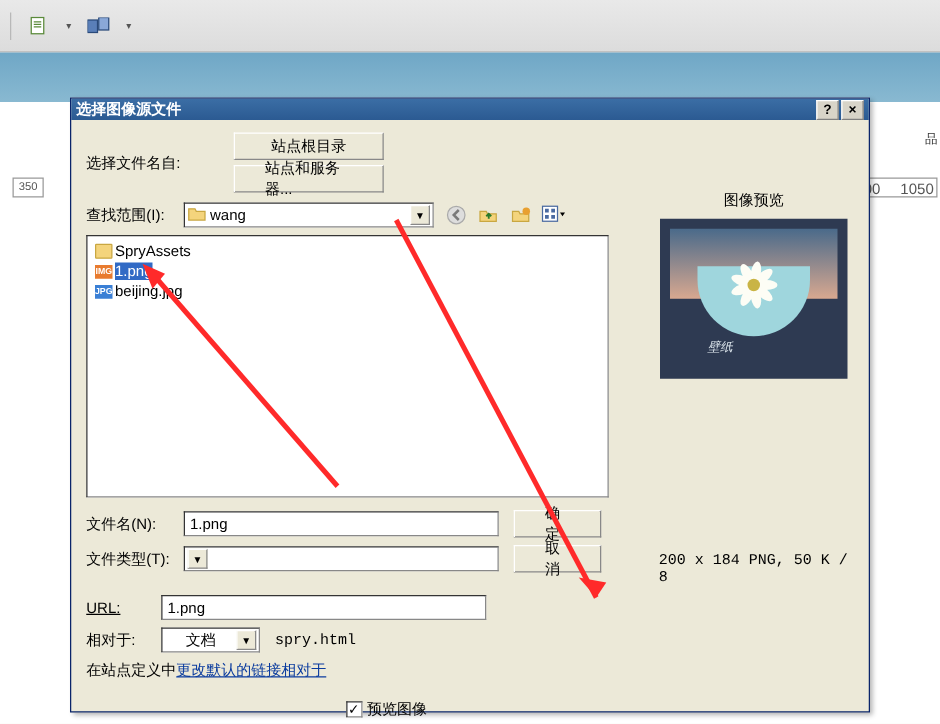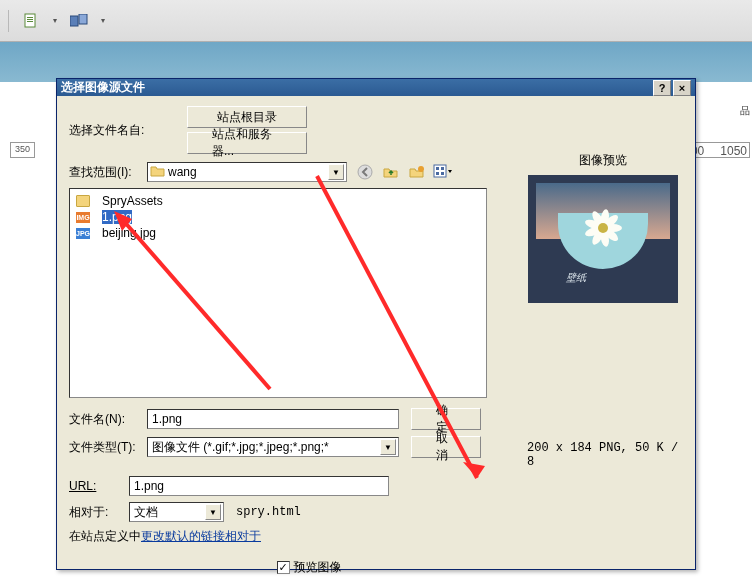--- a/index.html
+++ b/index.html
@@ -34,21 +34,21 @@
 .btn-col { display: flex; flex-direction: column; gap: 4px; margin-left: 30px;}
 
 .combo { height: 20px; background: #fff; border: 1px inset #888; display: flex; align-items: center; padding: 0 2px; }
 .combo .cval { flex:1; padding:0 2px; }
 .combo .cbtn { width: 16px; height: 16px; background: #ece9d8; border: 1px solid #888; border-top-color:#fff; border-left-color:#fff; display:flex; align-items:center; justify-content:center; font-size:8px; cursor:pointer;}
 
 .nav-icons { display:flex; gap:6px; margin-left:8px; align-items:center;}
 .nav-ico { width:20px; height:20px; display:flex; align-items:center; justify-content:center; cursor:pointer;}
 
 .filelist { position:relative; width: 418px; height: 210px; background: #fff; border: 1px inset #888; padding: 4px; }
-.file-item { display:flex; align-items:center; gap:12px; height:16px; padding:0 2px; cursor:pointer;text-align:right;}
+.file-item { display:flex; align-items:center; gap:2px; height:16px; padding:0 2px; cursor:pointer;text-align:right;}
 .file-item.selected span.fname { background:#316ac5; color:#fff; }
 .ico-folder { width:14px; height:12px; background:#f4d47c; border:1px solid #c9a741; border-radius:1px; }
 .ico-img { width:14px; height:11px; font-size:7px; color:#fff; display:flex; align-items:center; justify-content:center; font-weight:bold;}
 .ico-img.orange{background:#e87b2f;}
 .ico-img.blue{background:#3a7fd5;}
 
 .input { height: 20px; background:#fff; border:1px inset #888; padding:0 4px; display:flex; align-items:center; font-family: monospace;}
 .mono { font-family: "Courier New", monospace; }
 
 .preview-pane { position:absolute; top: 56px; right: 12px; width: 160px; }
@@ -183,35 +183,34 @@
     <div class="row" style="margin-top:10px;">
       <div class="lbl" style="width:78px;">文件名(N):</div>
       <div class="input mono" style="width:252px;">
           <span>1.png</span>
         </div>
       <div class="btn" style="width:70px; margin-left:12px;">确定</div>
     </div>
     <div class="row">
       <div class="lbl" style="width:78px;">文件类型(T):</div>
       <div class="combo mono" style="width:252px;">
-        <span class="cval">图像文件 (*.gif;*.jpg;*.jpeg;*.png;*</span>
         <div class="cbtn">▼</div>
       </div>
       <div class="btn" style="width:70px; margin-left:12px;">取消</div>
     </div>
 
     <div class="row" style="margin-top:18px;">
       <div class="lbl" style="width:60px;text-decoration:underline;">URL:</div>
       <div class="input mono" style="width:260px;">
           <span>1.png</span>
         </div>
     </div>
     <div class="row">
       <div class="lbl" style="width:60px;">相对于:</div>
-      <div class="combo" style="width:95px;">
+      <div class="combo" style="width:79px;text-align:center;">
         <span class="cval">文档</span>
         <div class="cbtn">▼</div>
       </div>
       <span class="mono" style="margin-left:12px;">spry.html</span>
     </div>
     <div class="row">
       <span>在站点定义中</span>
       <span class="link">更改默认的链接相对于</span>
     </div>
 

